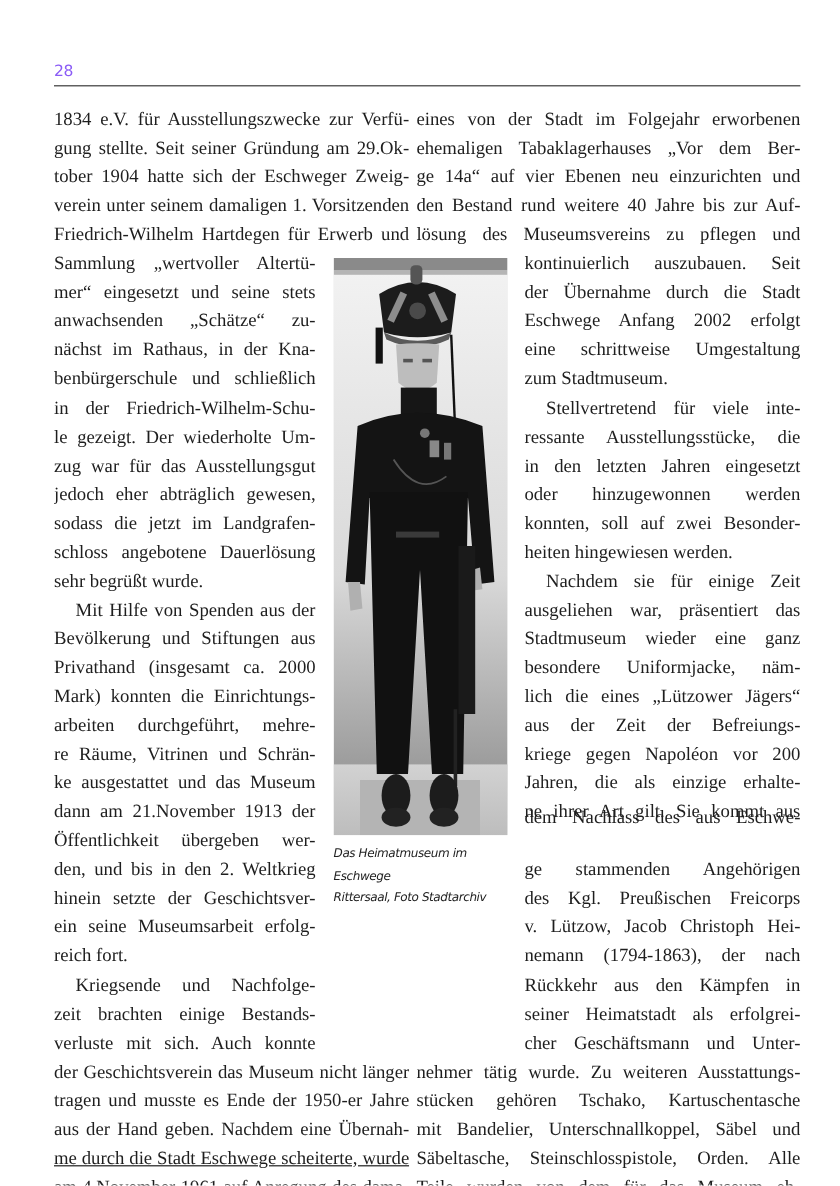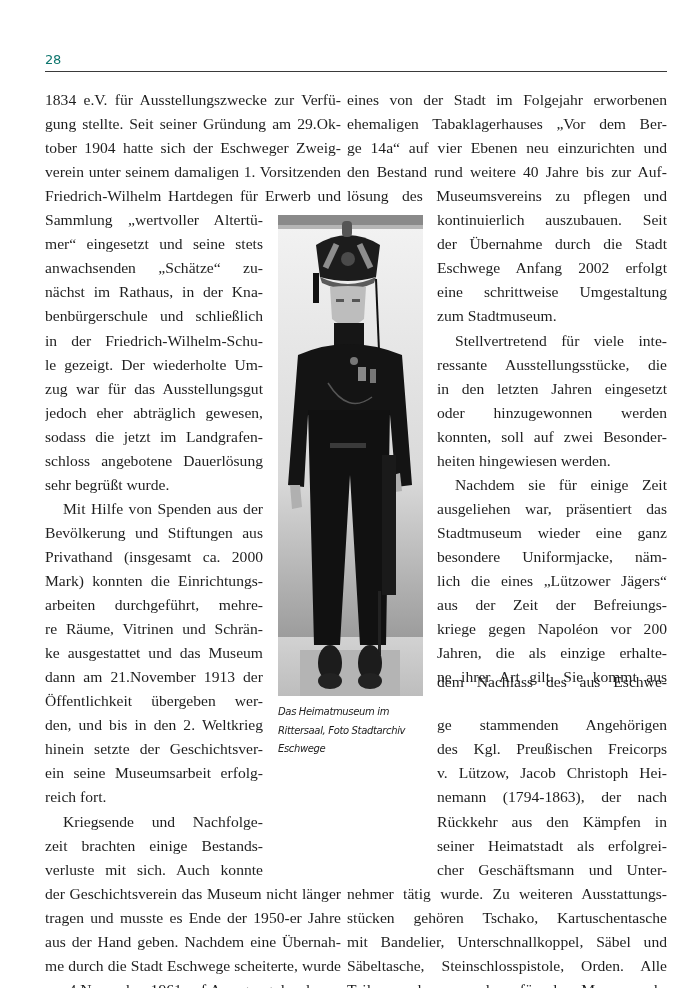--- a/index.html
+++ b/index.html
@@ -1,19 +1,19 @@
 <!DOCTYPE html>
 <html><head>
   <meta charset="utf-8">
   <style>
     html, body { margin: 0; padding: 0; background: #ffffff; }
     body { width: 700px; height: 988px; position: relative; overflow: hidden; }
     .page { position: absolute; left: 0; top: 0; width: 700px; height: 988px; background: #ffffff; }
     .header { position: absolute; left: 45px; top: 52px; width: 622px; height: 20px; }
-    .page-number { position: absolute; left: 0; top: 0; font-family: "DejaVu Sans", sans-serif; font-size: 13px; color: #0f766e; letter-spacing: -0.3px; }
+    .page-number { position: absolute; left: 0; top: 0; font-family: "DejaVu Sans", sans-serif; font-size: 13px; color: #8b5cf6; letter-spacing: -0.3px; }
     .running-head { position: absolute; left: 0; right: 0; top: 1px; text-align: center; font-family: "DejaVu Sans", sans-serif; font-size: 11px; color: #444; letter-spacing: -0.3px; }
     .header-rule { position: absolute; left: 45px; top: 71px; width: 622px; height: 1px; background: #3a3a3a; }
 
     .line { position: absolute; font-family: "Liberation Serif", serif; font-size: 15.6px; line-height: 24px; height: 24px; color: #1e1e1e; white-space: nowrap; text-align: justify; text-align-last: justify; overflow: hidden; }
     .line.last { text-align-last: left; }
 
     .figure { position: absolute; left: 278px; top: 215px; width: 145px; height: 481px; overflow: hidden; background: #e9e9e9; }
     .caption { position: absolute; left: 278px; top: 703px; width: 150px; font-family: "DejaVu Sans", sans-serif; font-style: italic; font-size: 10px; line-height: 18.5px; color: #222; letter-spacing: -0.35px; }
     .caption span { display: block; white-space: nowrap; }
   </style>
@@ -78,22 +78,22 @@
 
       <ellipse cx="52" cy="448" rx="12" ry="18" fill="#1c1c1c"></ellipse>
       <ellipse cx="92" cy="448" rx="12" ry="18" fill="#1c1c1c"></ellipse>
       <ellipse cx="52" cy="466" rx="12" ry="8" fill="#222"></ellipse>
       <ellipse cx="92" cy="466" rx="12" ry="8" fill="#222"></ellipse>
     </svg>
   </div>
 
   <div class="caption">
     <span>Das Heimatmuseum im</span>
+    <span>Eschwege</span>
     <span>Rittersaal, Foto Stadtarchiv</span>
-    <span>Eschwege</span>
   </div>
 
   <div id="left-col">
       <div class="line" style="left: 45px; top: 88px; width: 296px;">1834 e.V. für Ausstellungszwecke zur Verfü-</div>
       <div class="line" style="left: 45px; top: 112.05px; width: 296px;">gung stellte. Seit seiner Gründung am 29.Ok-</div>
       <div class="line" style="left: 45px; top: 136.1px; width: 296px;">tober 1904 hatte sich der Eschweger Zweig-</div>
       <div class="line" style="left: 45px; top: 160.15px; width: 296px;">verein unter seinem damaligen 1. Vorsitzenden</div>
       <div class="line" style="left: 45px; top: 184.2px; width: 296px;">Friedrich-Wilhelm Hartdegen für Erwerb und</div>
       <div class="line" style="left: 45px; top: 208.25px; width: 218px;">Sammlung „wertvoller Altertü-</div>
       <div class="line" style="left: 45px; top: 232.3px; width: 218px;">mer“ eingesetzt und seine stets</div>
@@ -119,21 +119,21 @@
       <div class="line" style="left: 45px; top: 713.3px; width: 218px;">den, und bis in den 2. Weltkrieg</div>
       <div class="line" style="left: 45px; top: 737.35px; width: 218px;">hinein setzte der Geschichtsver-</div>
       <div class="line" style="left: 45px; top: 761.4px; width: 218px;">ein seine Museumsarbeit erfolg-</div>
       <div class="line last" style="left: 45px; top: 785.45px; width: 218px;">reich fort.</div>
       <div class="line" style="left: 63px; top: 809.5px; width: 200px;">Kriegsende und Nachfolge-</div>
       <div class="line" style="left: 45px; top: 833.55px; width: 218px;">zeit brachten einige Bestands-</div>
       <div class="line" style="left: 45px; top: 857.6px; width: 218px;">verluste mit sich. Auch konnte</div>
       <div class="line" style="left: 45px; top: 881.65px; width: 296px;">der Geschichtsverein das Museum nicht länger</div>
       <div class="line" style="left: 45px; top: 905.7px; width: 296px;">tragen und musste es Ende der 1950-er Jahre</div>
       <div class="line" style="left: 45px; top: 929.75px; width: 296px;">aus der Hand geben. Nachdem eine Übernah-</div>
-      <div class="line" style="left: 45px; top: 953.8px; width: 296px;">me durch die Stadt Eschwege scheiterte, wurde</div>
+      <div class="line" style="left: 45px; top: 953.8px; width: 296px; text-decoration: underline;">me durch die Stadt Eschwege scheiterte, wurde</div>
       <div class="line" style="left: 45px; top: 977.85px; width: 296px;">am 4.November 1961 auf Anregung des dama-</div>
     </div>
   <div id="right-col">
       <div class="line" style="left: 347px; top: 88px; width: 320px;">eines von der Stadt im Folgejahr erworbenen</div>
       <div class="line" style="left: 347px; top: 112.05px; width: 320px;">ehemaligen Tabaklagerhauses „Vor dem Ber-</div>
       <div class="line" style="left: 347px; top: 136.1px; width: 320px;">ge 14a“ auf vier Ebenen neu einzurichten und</div>
       <div class="line" style="left: 347px; top: 160.15px; width: 320px;">den Bestand rund weitere 40 Jahre bis zur Auf-</div>
       <div class="line" style="left: 347px; top: 184.2px; width: 320px;">lösung des Museumsvereins zu pflegen und</div>
       <div class="line" style="left: 437px; top: 208.25px; width: 230px;">kontinuierlich auszubauen. Seit</div>
       <div class="line" style="left: 437px; top: 232.3px; width: 230px;">der Übernahme durch die Stadt</div>

